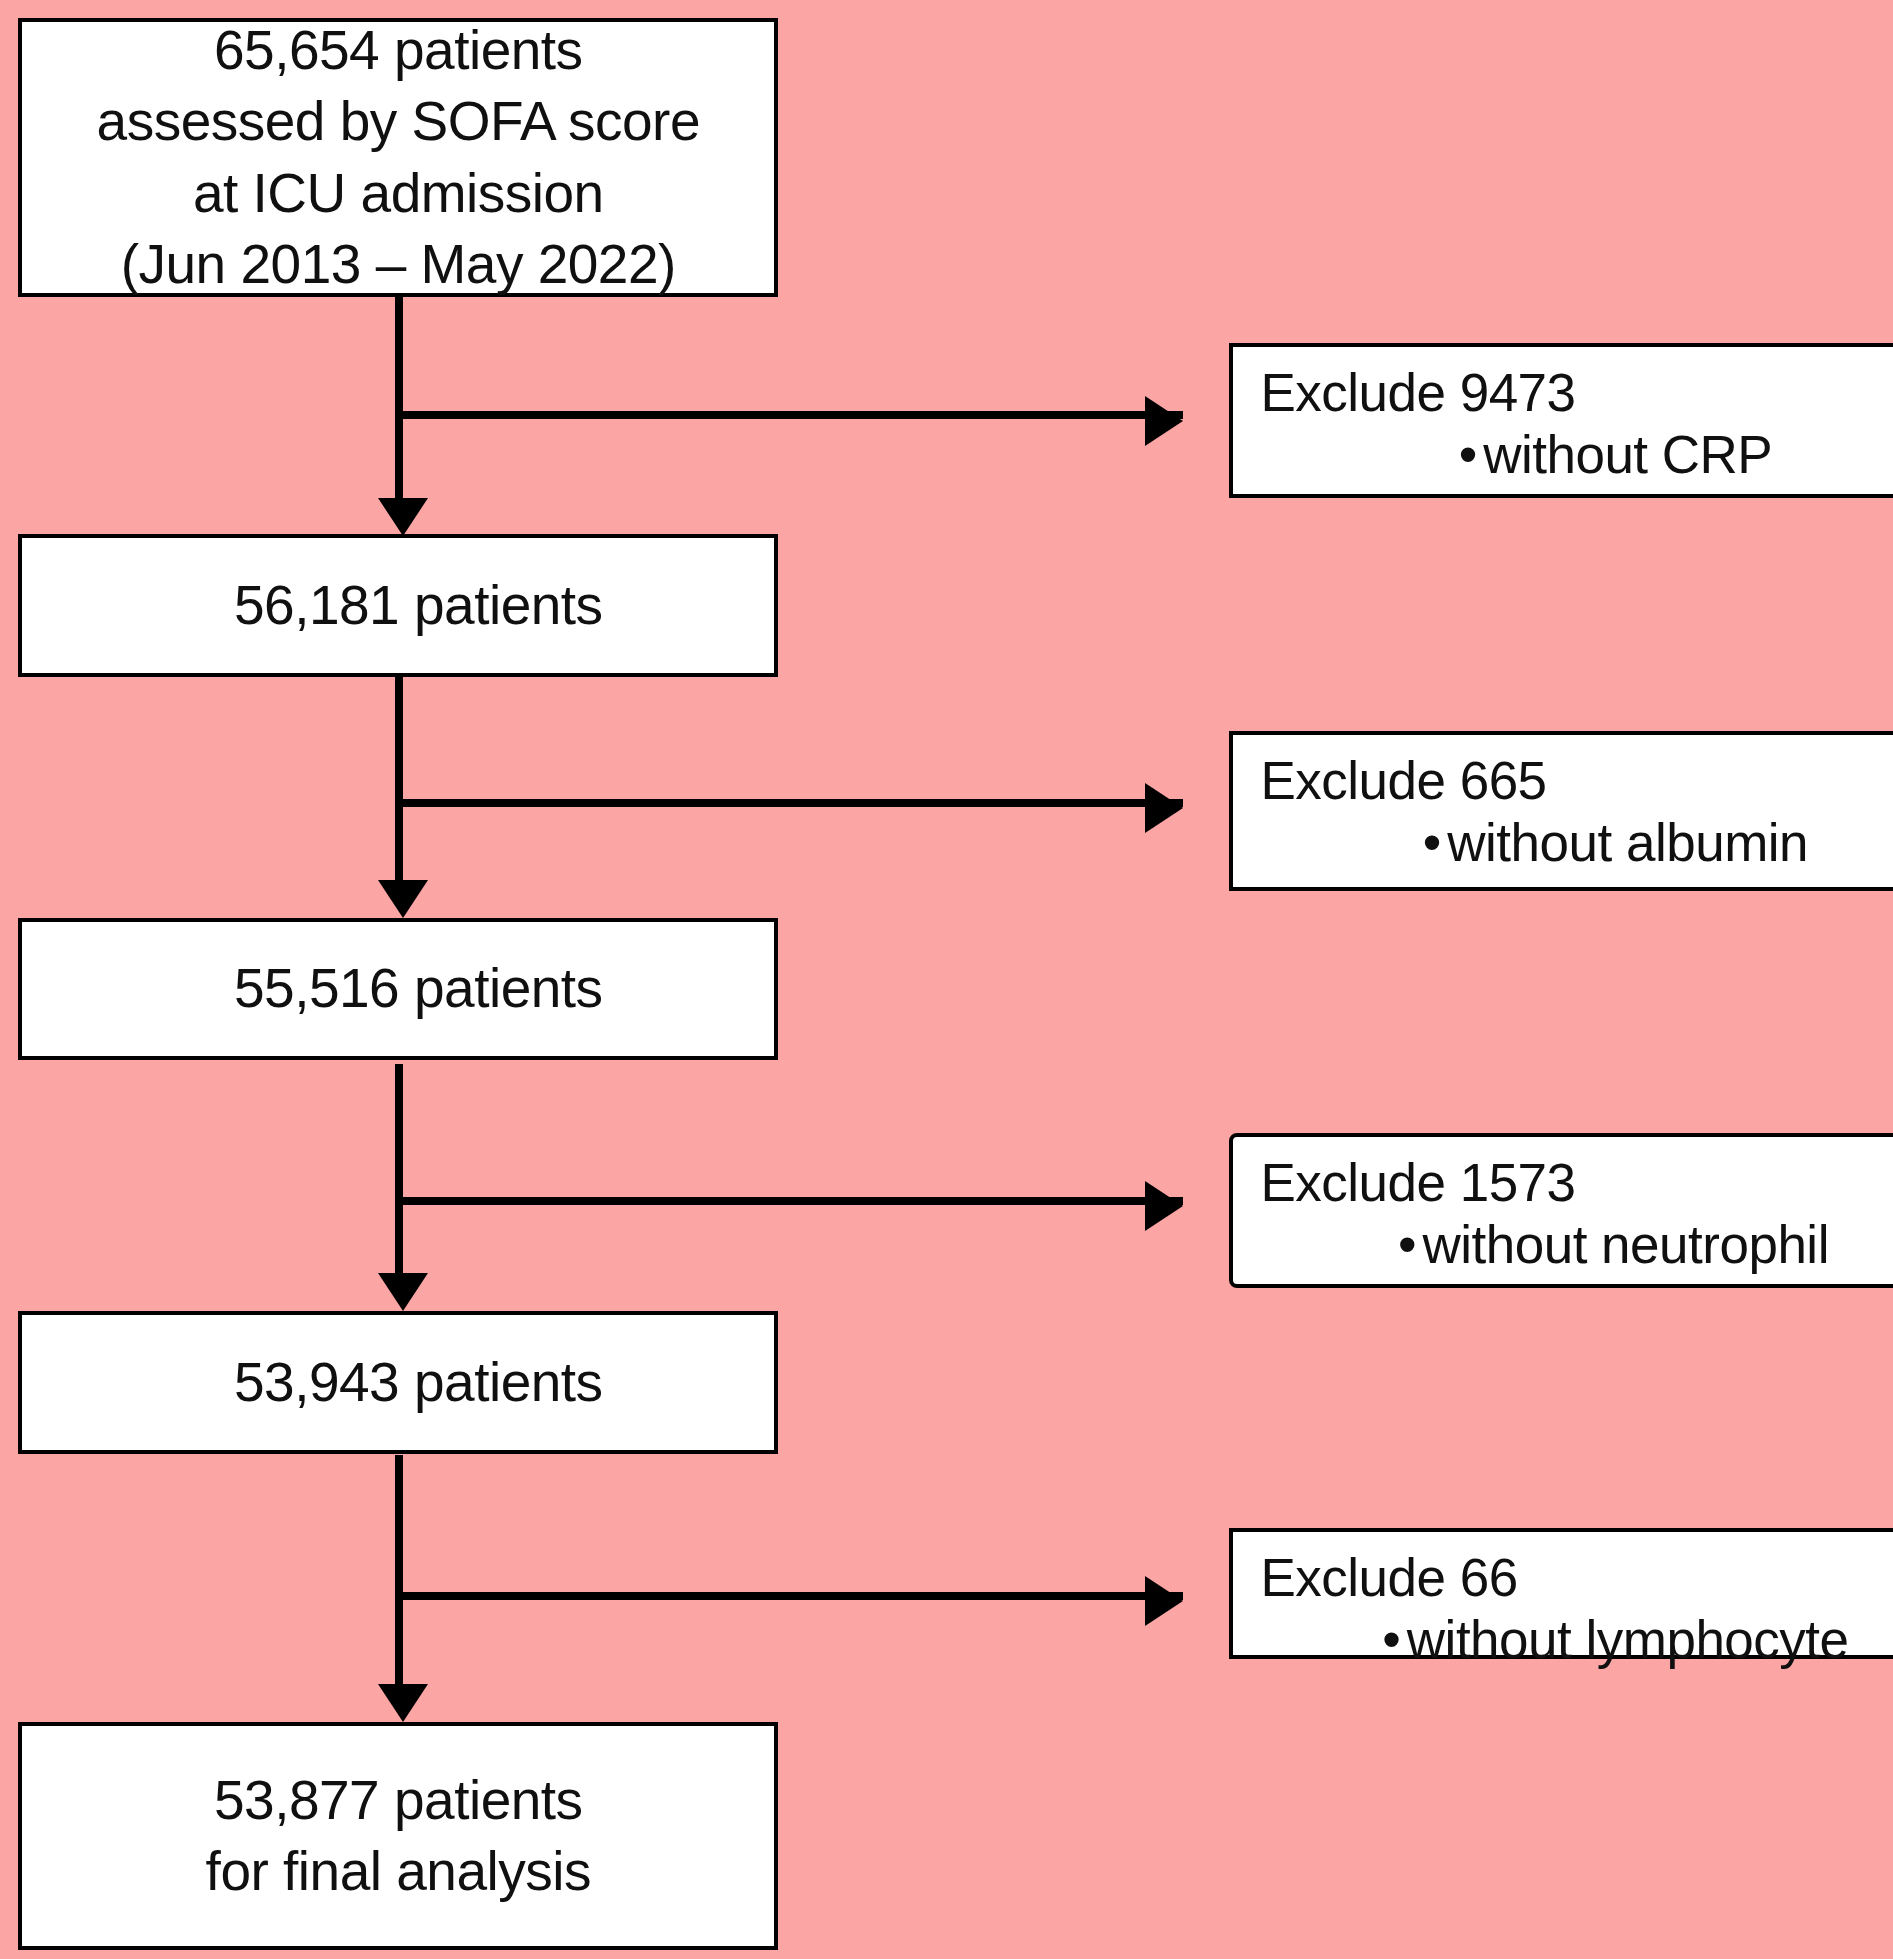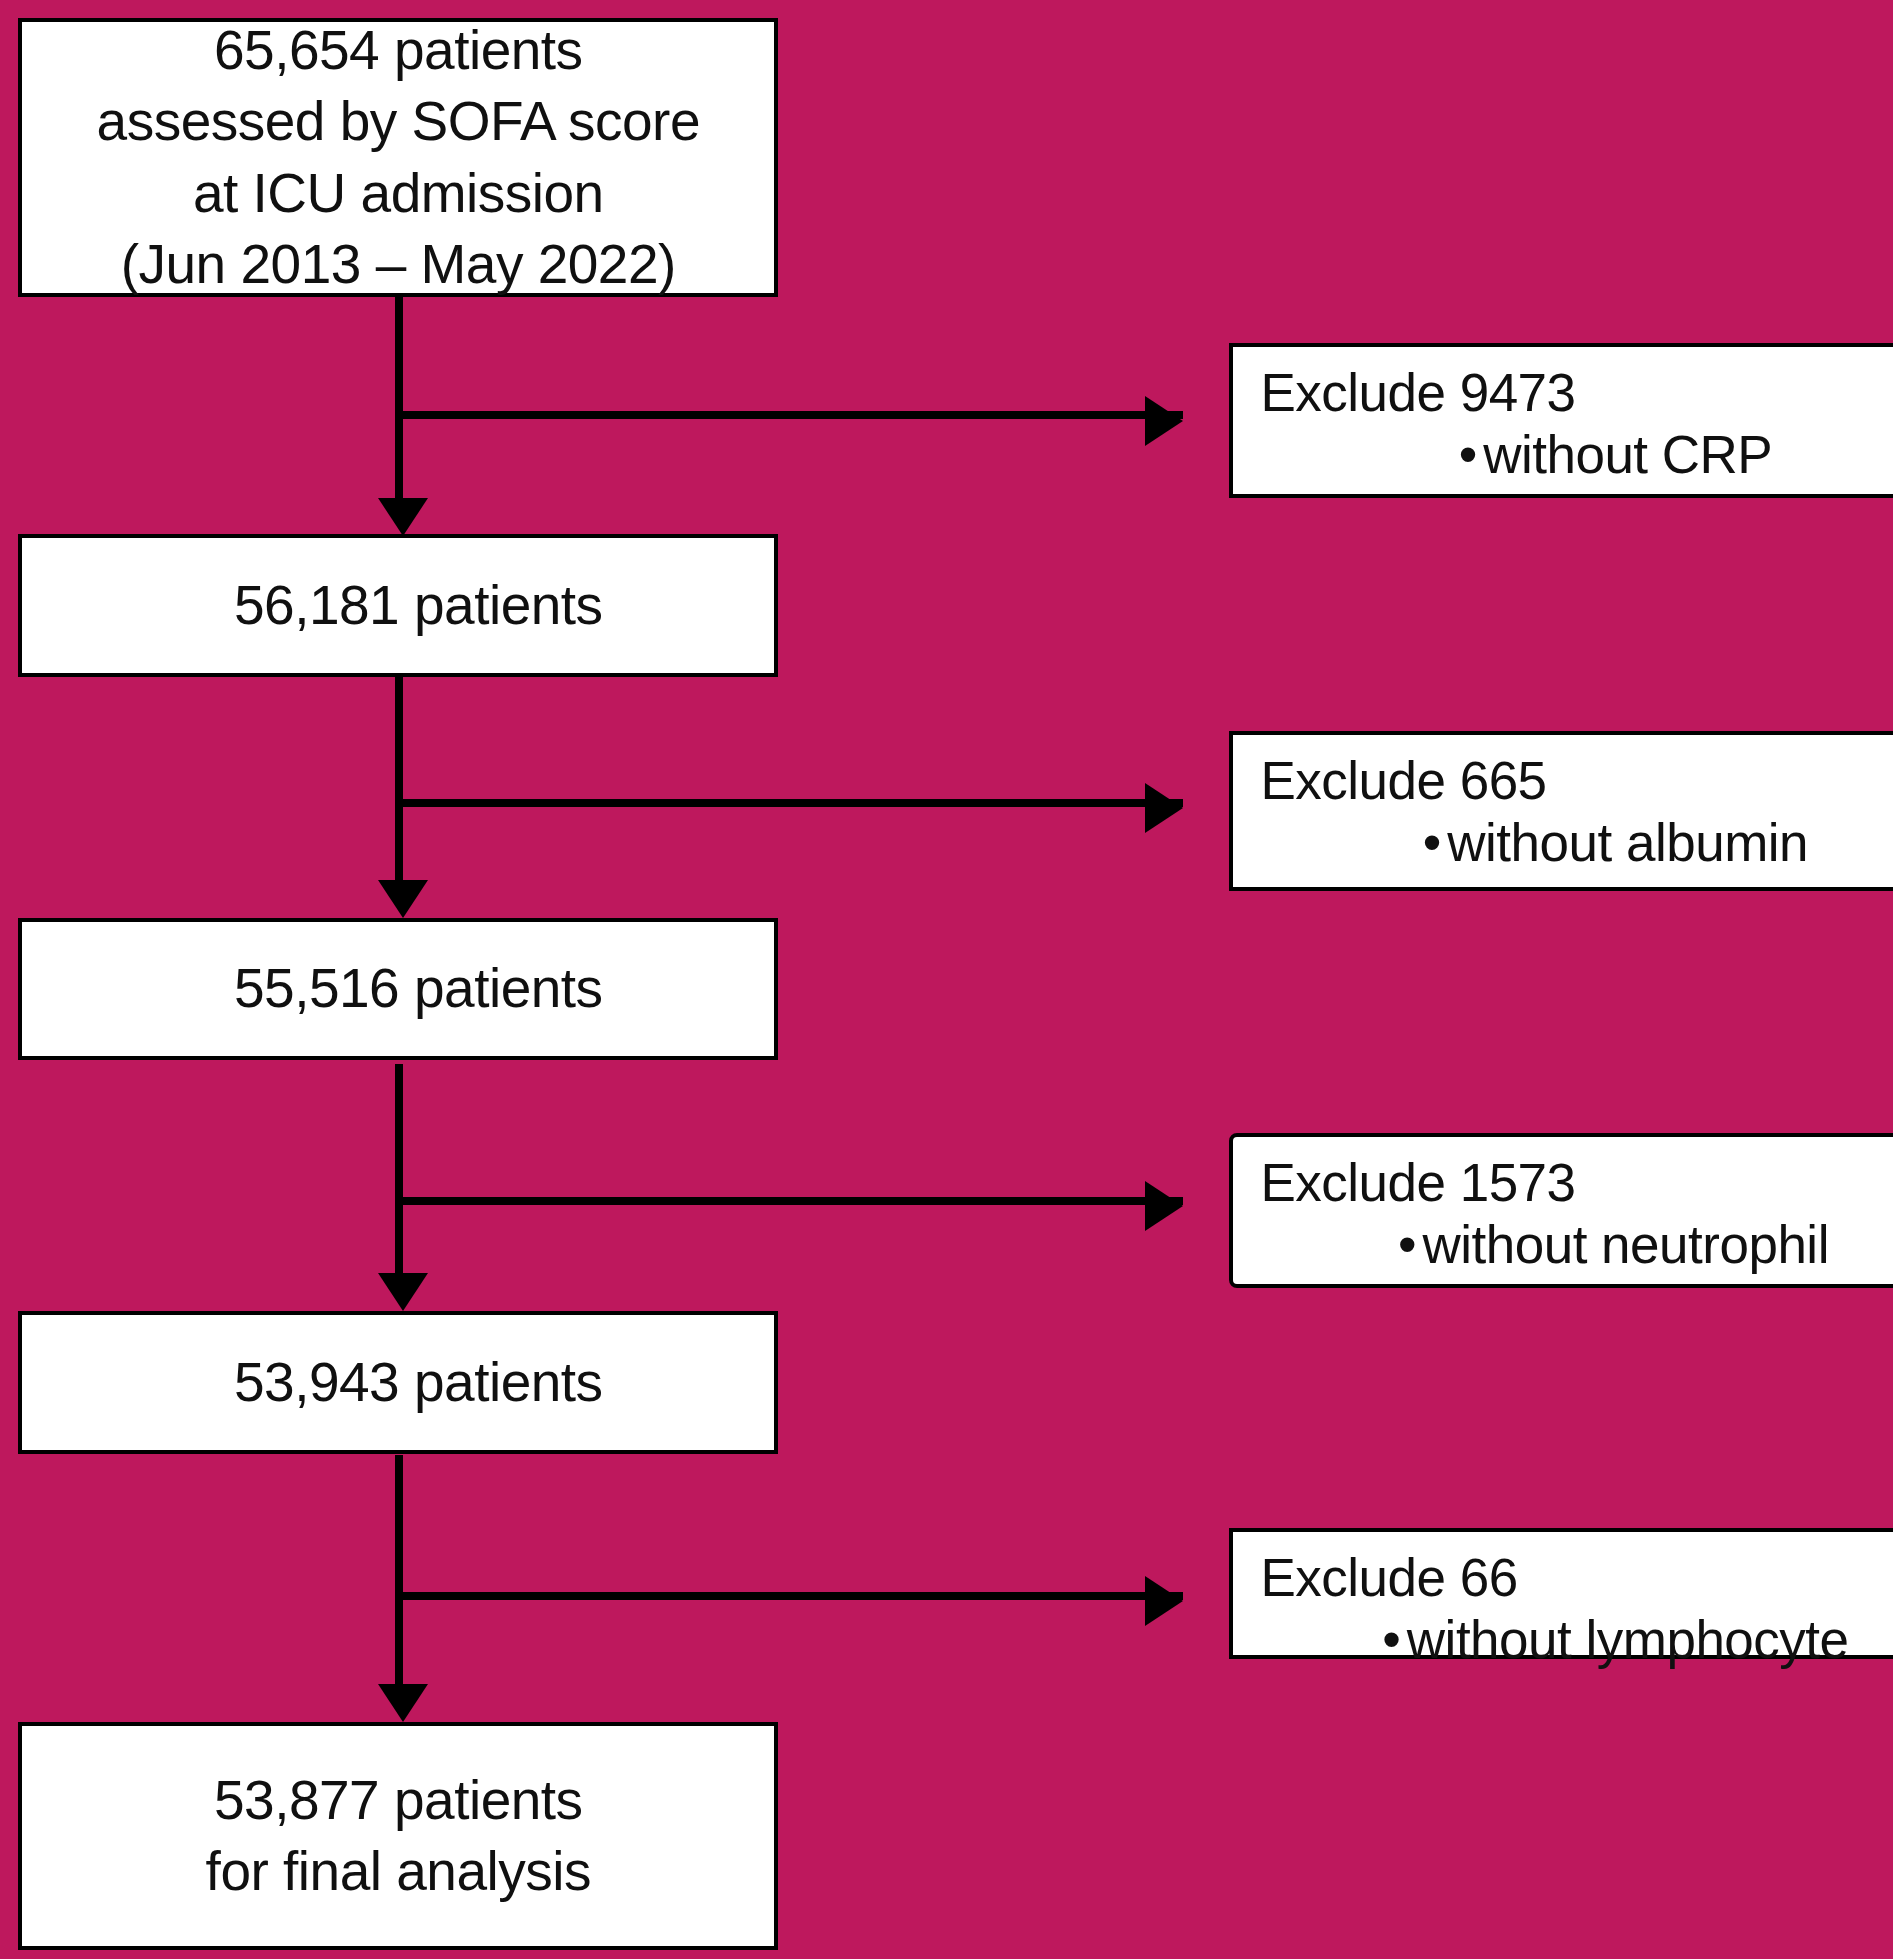--- a/index.html
+++ b/index.html
@@ -8,21 +8,21 @@
     padding: 0;
     background: #ffffff;
   }
   body {
     font-family: "Liberation Sans", sans-serif;
   }
   #flow-canvas {
     position: relative;
     width: 1893px;
     height: 1960px;
-    background: #be185d;
+    background: #fca5a5;
     overflow: hidden;
   }
 
   
   .node-box {
     position: absolute;
     box-sizing: border-box;
     border: 4.6px solid #000000;
     background: #ffffff;
     display: flex;

